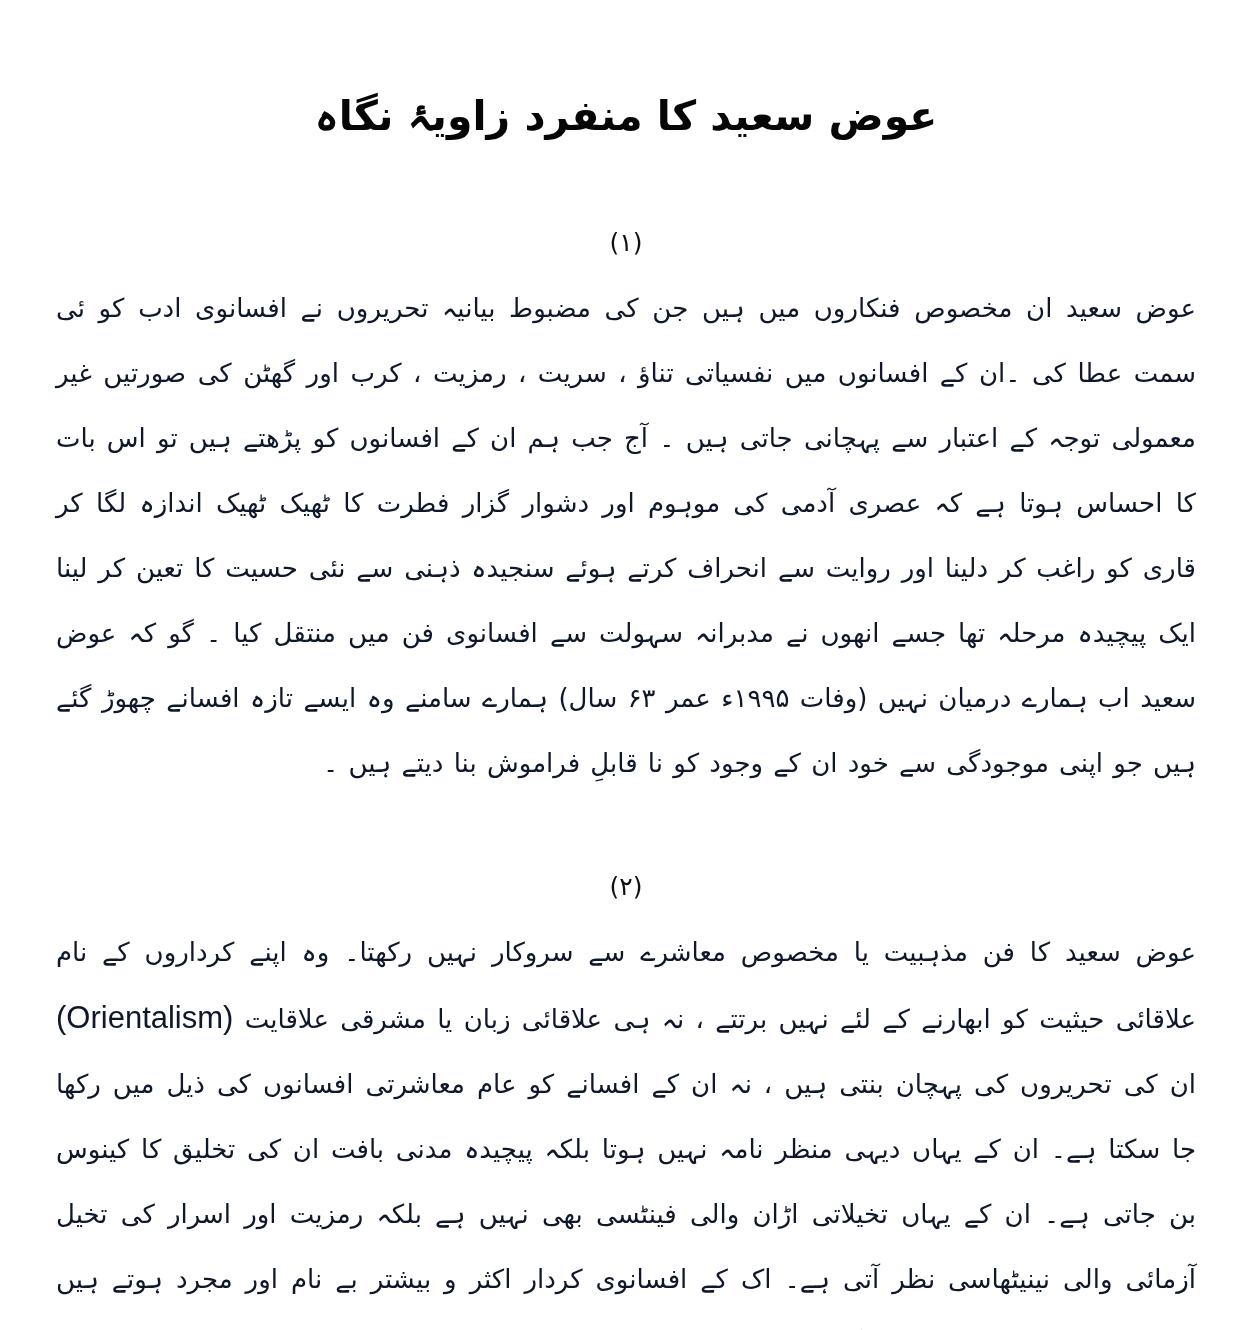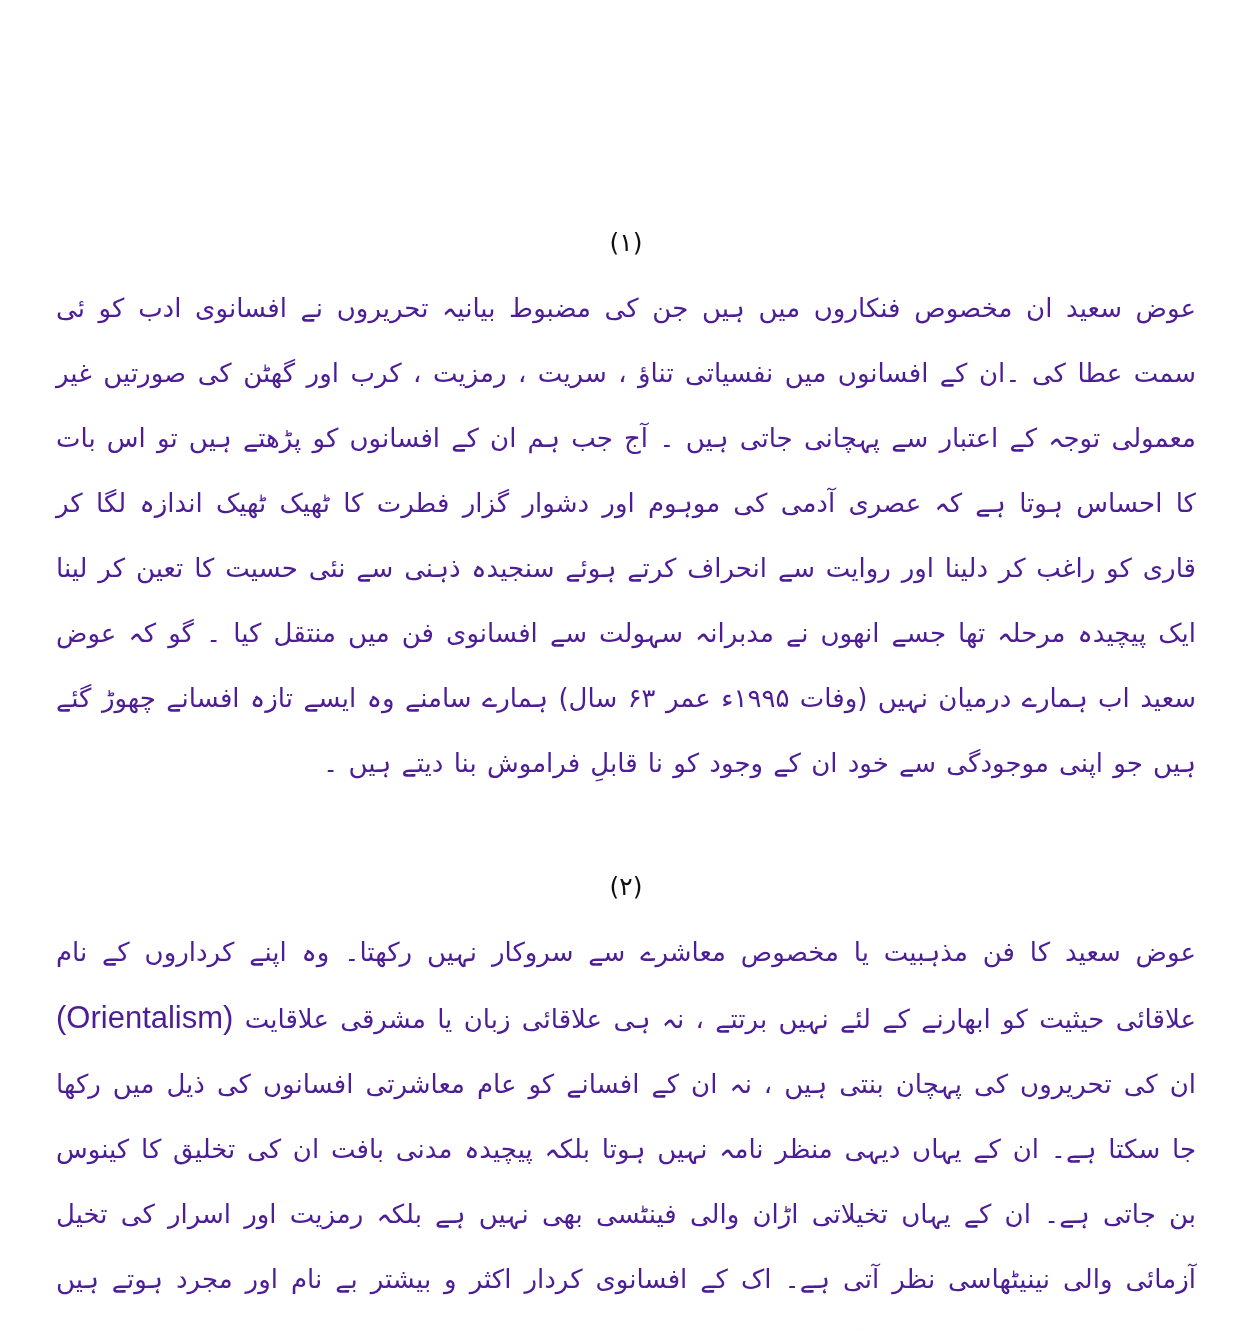--- a/index.html
+++ b/index.html
@@ -61,21 +61,21 @@
   }
 
   .para {
     direction: rtl;
     unicode-bidi: plaintext;
     text-align: justify;
     text-align-last: right;
     font-size: 26px;
     line-height: 65px;
     word-spacing: 2px;
-    color: #4c1d95;
+    color: #0f172a;
     margin: 0;
     hyphens: none;
   }
 
   .latin {
     direction: ltr;
     unicode-bidi: embed;
     font-family: "Liberation Sans", sans-serif;
     font-size: 31px;
   }
@@ -87,20 +87,21 @@
     position: absolute;
     left: 0; right: 0; bottom: 0;
     height: 0px;
   }
 </style>
 </head>
 <body>
 
 <div class="page">
 
+  <h1 class="doc-title">عوض سعید کا منفرد زاویۂ نگاہ</h1>
 
   <div class="body-area">
 
     <div class="section-block">
       <div class="section-number">(۱)</div>
       <p class="para">عوض سعید ان مخصوص فنکاروں میں ہیں جن کی مضبوط بیانیہ تحریروں نے افسانوی ادب کو ئی سمت عطا کی ۔ان کے افسانوں میں نفسیاتی تناؤ ، سریت ، رمزیت ، کرب اور گھٹن کی صورتیں غیر معمولی توجہ کے اعتبار سے پہچانی جاتی ہیں ۔ آج جب ہم ان کے افسانوں کو پڑھتے ہیں تو اس بات کا احساس ہوتا ہے کہ عصری آدمی کی موہوم اور دشوار گزار فطرت کا ٹھیک ٹھیک اندازہ لگا کر قاری کو راغب کر دلینا اور روایت سے انحراف کرتے ہوئے سنجیدہ ذہنی سے نئی حسیت کا تعین کر لینا ایک پیچیدہ مرحلہ تھا جسے انھوں نے مدبرانہ سہولت سے افسانوی فن میں منتقل کیا ۔ گو کہ عوض سعید اب ہمارے درمیان نہیں (وفات ۱۹۹۵ء عمر ۶۳ سال) ہمارے سامنے وہ ایسے تازہ افسانے چھوڑ گئے ہیں جو اپنی موجودگی سے خود ان کے وجود کو نا قابلِ فراموش بنا دیتے ہیں ۔</p>
     </div>
 
     <div class="gap-sections"></div>
 

